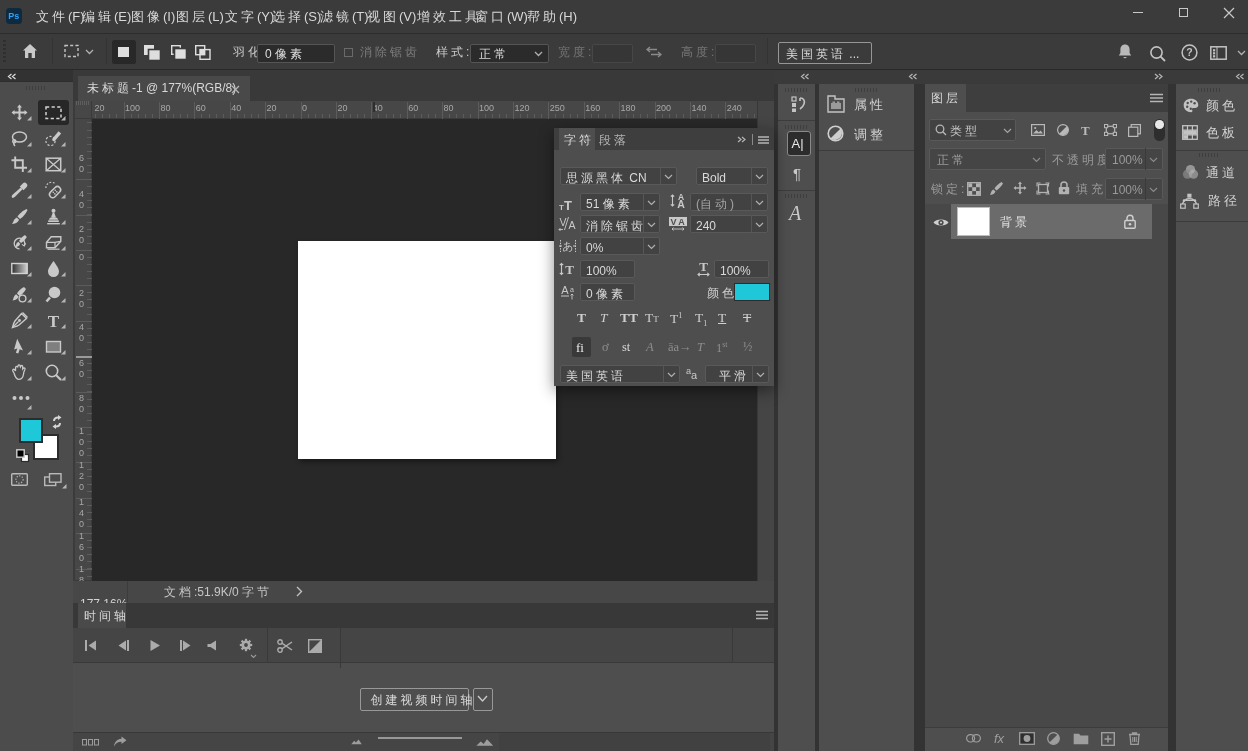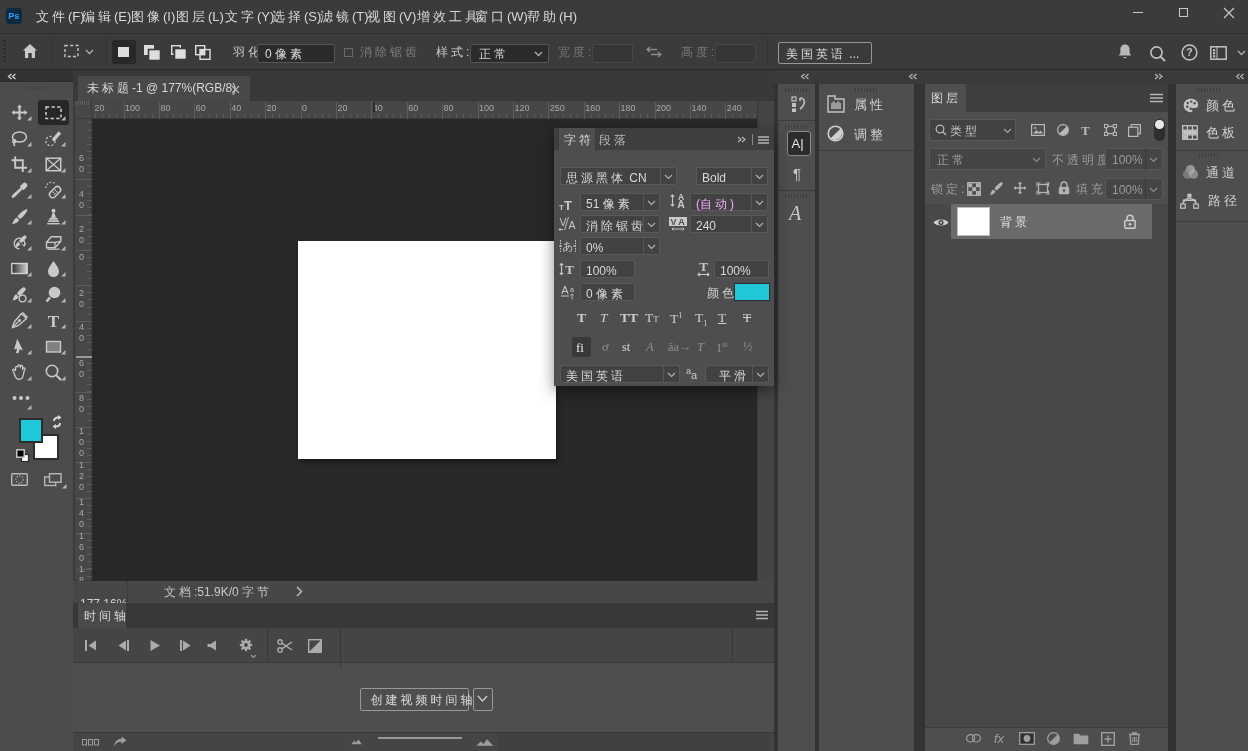--- a/index.html
+++ b/index.html
@@ -874,21 +874,21 @@
 <svg style="left:670px;top:192px" width="17" height="17">
     <path d="M2.5 3 V14 M0.8 4.7 L2.5 3 L4.2 4.7 M0.8 12.3 L2.5 14 L4.2 12.3" stroke="#c9c9c9" stroke-width="1.1" fill="none"></path>
     <text x="11" y="8" font-size="8.5" font-weight="bold" fill="#c9c9c9" text-anchor="middle" font-family="Liberation Sans">A</text>
     <text x="11" y="16" font-size="10.5" font-weight="bold" fill="#c9c9c9" text-anchor="middle" font-family="Liberation Sans">A</text>
   </svg>
 <div class="fld" style="left:690px;top:193px;width:78px;height:18px"></div>
 <div class="ab" style="left:751px;top:193px;width:1px;height:18px;background:#565656"></div>
 <svg style="left:755px;top:199.5px" width="9" height="6">
     <path d="M1 1 L4.5 4.5 L8 1" stroke="#b0b0b0" stroke-width="1.2" fill="none"></path>
   </svg>
-<div class="t" style="left:696px;top:198px;color:#f0abfc">(<span class="cj">自动</span>)</div>
+<div class="t" style="left:696px;top:198px;color:#a3a3a3">(<span class="cj">自动</span>)</div>
 <svg style="left:558px;top:216px" width="20" height="15">
     <text x="5" y="10" font-size="10.5" fill="#c9c9c9" text-anchor="middle" font-family="Liberation Sans">V</text>
     <text x="14" y="13" font-size="10.5" fill="#c9c9c9" text-anchor="middle" font-family="Liberation Sans">A</text>
     <path d="M10.5 1 L6.5 14" stroke="#c9c9c9" stroke-width="0.9"></path>
     <path d="M5 13.5 L1 13.5 M2.5 12 L1 13.5 L2.5 15" stroke="#c9c9c9" stroke-width="0.9" fill="none"></path>
   </svg>
 <div class="fld" style="left:580px;top:215px;width:80px;height:18px"></div>
 <div class="ab" style="left:643px;top:215px;width:1px;height:18px;background:#565656"></div>
 <svg style="left:647px;top:221.5px" width="9" height="6">
     <path d="M1 1 L4.5 4.5 L8 1" stroke="#b0b0b0" stroke-width="1.2" fill="none"></path>

